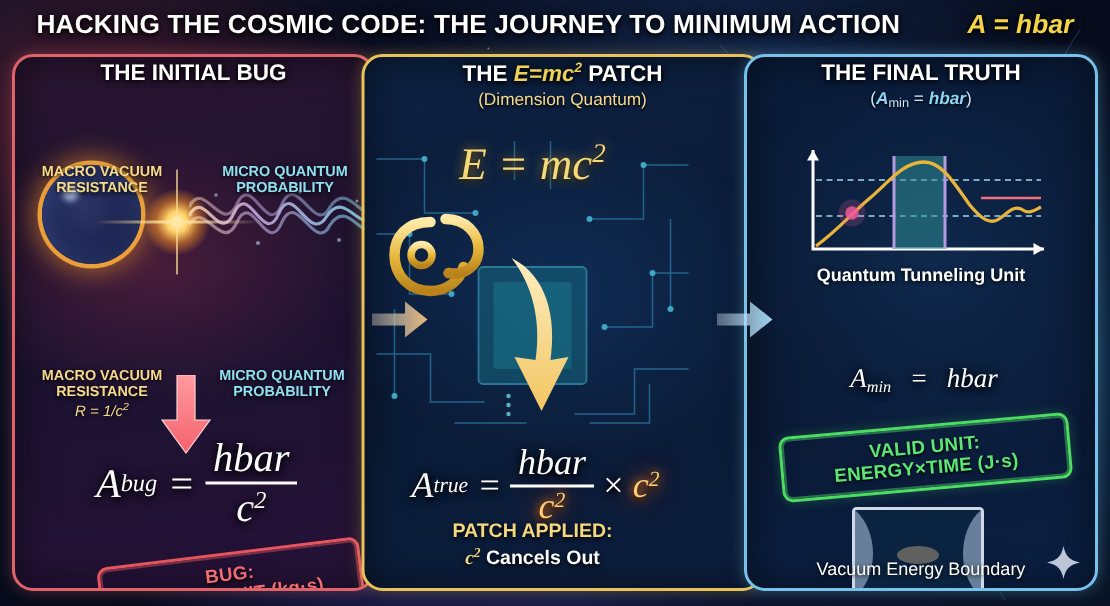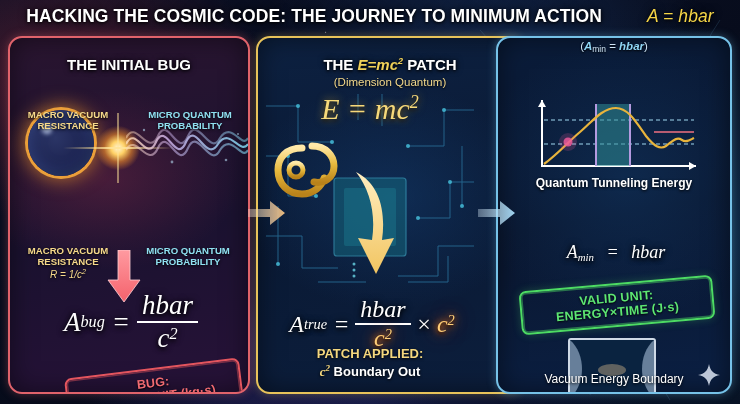--- a/index.html
+++ b/index.html
@@ -50,58 +50,58 @@
     position: absolute; left: 0; top: 0; width: 740px; height: 32px;
     display: flex; align-items: center; justify-content: center;
     z-index: 6;
   }
   .title-text {
     font-size: 17.5px; font-weight: bold; letter-spacing: .1px;
     color: #ffffff; white-space: nowrap;
     text-shadow: 0 1px 3px #000, 0 0 8px rgba(0,0,0,.9);
   }
   .title-accent {
-    color: #f5d547; font-style: italic; font-weight: normal; margin-left: 40px;
+    color: #f5d547; font-style: italic; font-weight: bold; margin-left: 40px;
   }
 
   
   .panel {
     position: absolute; top: 36px; height: 358px;
     border-radius: 14px; overflow: hidden; z-index: 4;
   }
   .panel-inner { position: absolute; inset: 0; }
 
   #panel-1 {
     left: 8px; width: 242px;
     border: 2px solid #e0636b;
     background:
       radial-gradient(ellipse 180px 120px at 40% 40%, rgba(120,40,70,.45), transparent 75%),
       linear-gradient(170deg, #2a1530 0%, #1b1230 55%, #271238 100%);
     box-shadow: 0 0 10px rgba(224,99,107,.35), inset 0 0 26px rgba(0,0,0,.5);
   }
   #panel-2 {
-    left: 256px; width: 268px;
+    left: 241px; width: 268px;
     border: 2px solid #e8c35a;
     background:
       radial-gradient(ellipse 200px 150px at 50% 45%, rgba(20,60,110,.55), transparent 75%),
       linear-gradient(170deg, #0d2141 0%, #0a1a35 50%, #0c1e3c 100%);
     box-shadow: 0 0 10px rgba(232,195,90,.3), inset 0 0 26px rgba(0,0,0,.5);
   }
   #panel-3 {
     left: 496px; width: 236px;
     border: 2px solid #76c2e8;
     background:
       radial-gradient(ellipse 200px 180px at 55% 40%, rgba(18,58,104,.5), transparent 78%),
       linear-gradient(170deg, #0a1c3a 0%, #0a1730 50%, #0b2044 100%);
     box-shadow: 0 0 10px rgba(118,194,232,.35), inset 0 0 26px rgba(0,0,0,.5);
   }
 
   .panel-title {
     text-align: center; color: #fff; font-weight: bold; font-size: 15px;
-    margin-top: 19px; text-shadow: 0 1px 3px #000, 0 0 6px rgba(0,0,0,.8);
+    margin-top: 3px; text-shadow: 0 1px 3px #000, 0 0 6px rgba(0,0,0,.8);
     line-height: 1.1;
   }
   .panel-title .ital { font-style: italic; color: #f0d25a; }
   .panel-sub {
     text-align: center; font-size: 11.5px; margin-top: 2px;
     text-shadow: 0 1px 2px #000; line-height: 1.1;
   }
   #panel-1 .panel-sub { color: #f09a9e; }
   #panel-2 .panel-sub { color: #f3d98c; }
   #panel-3 .panel-sub { color: #cfe6f7; }
@@ -437,37 +437,38 @@
         <span class="frac">
           <span class="num">hbar</span>
           <span class="den fire"><span>c</span><span class="sup-i">2</span></span>
         </span>
         <span style="padding:0 5px">×</span>
         <span class="fire"><span>c</span><span class="sup-i">2</span></span>
       </div>
 
       <div id="p2-caption">
         <div class="cap-line1">PATCH APPLIED:</div>
-        <div class="cap-line2"><span class="c2">c</span><sup class="c2" style="font-size:9px">2</sup><span> Boundary Out</span></div>
+        <div class="cap-line2"><span class="c2">c</span><sup class="c2" style="font-size:9px">2</sup><span> Cancels Out</span></div>
       </div>
     </div>
   </div>
 
   <svg class="conn" id="conn-2" width="38" height="30" viewBox="0 0 38 30">
     <defs>
       <linearGradient id="c2g" x1="0" y1="0" x2="1" y2="0">
         <stop offset="0%" stop-color="#dbeefb" stop-opacity="0.35"></stop>
         <stop offset="100%" stop-color="#9ed3f0"></stop>
       </linearGradient>
     </defs>
     <path d="M0,11 H22 V3 L37,15 L22,27 V19 H0 Z" fill="url(#c2g)"></path>
   </svg>
 
   <div class="panel" id="panel-3">
     <div class="panel-inner">
+      <div class="panel-title">THE FINAL TRUTH</div>
       <div class="panel-sub"><span>(</span><span class="mono">A</span><span class="sub">min</span><span> = </span><span class="mono">hbar</span><span>)</span></div>
 
       <svg class="chart-box" viewBox="0 0 180 78">
         <g>
           <path d="M18,4 V70 H172" stroke="#ffffff" stroke-width="2" fill="none"></path>
           <path d="M18,4 l-4,7 h8 z" fill="#ffffff"></path>
           <path d="M172,70 l-7,-4 v8 z" fill="#ffffff"></path>
         </g>
         <g stroke="#9fd8f0" stroke-width="1.1" stroke-dasharray="4 3">
           <line x1="20" y1="24" x2="170" y2="24"></line>
@@ -478,21 +479,21 @@
           <line x1="72" y1="8" x2="72" y2="70"></line>
             <line x1="106" y1="8" x2="106" y2="70"></line>
         </g>
         <path d="M20,68 C34,58 44,46 56,36 C68,26 78,12 92,12 C104,12 112,26 122,40 C130,50 136,54 142,50 C148,46 152,40 158,44 C162,47 166,44 170,42" fill="none" stroke="#e8b43c" stroke-width="2.2"></path>
         <line x1="130" y1="36" x2="170" y2="36" stroke="#f07080" stroke-width="1.6"></line>
         <g>
           <circle cx="44" cy="46" r="4.5" fill="#ef5a9a" opacity="0.85"></circle>
           <circle cx="44" cy="46" r="9" fill="#ef5a9a" opacity="0.2"></circle>
         </g>
       </svg>
-      <div id="p3-chart-caption">Quantum Tunneling Energy</div>
+      <div id="p3-chart-caption">Quantum Tunneling Unit</div>
 
       <div class="math" id="p3-formula">
         <span>A</span><span class="sub-i">min</span>
         <span style="padding:0 8px">=</span>
         <span>hbar</span>
       </div>
 
       <div class="stamp" id="stamp-valid">
         <div>VALID UNIT:</div>
         <div>ENERGY×TIME (J·s)</div>

